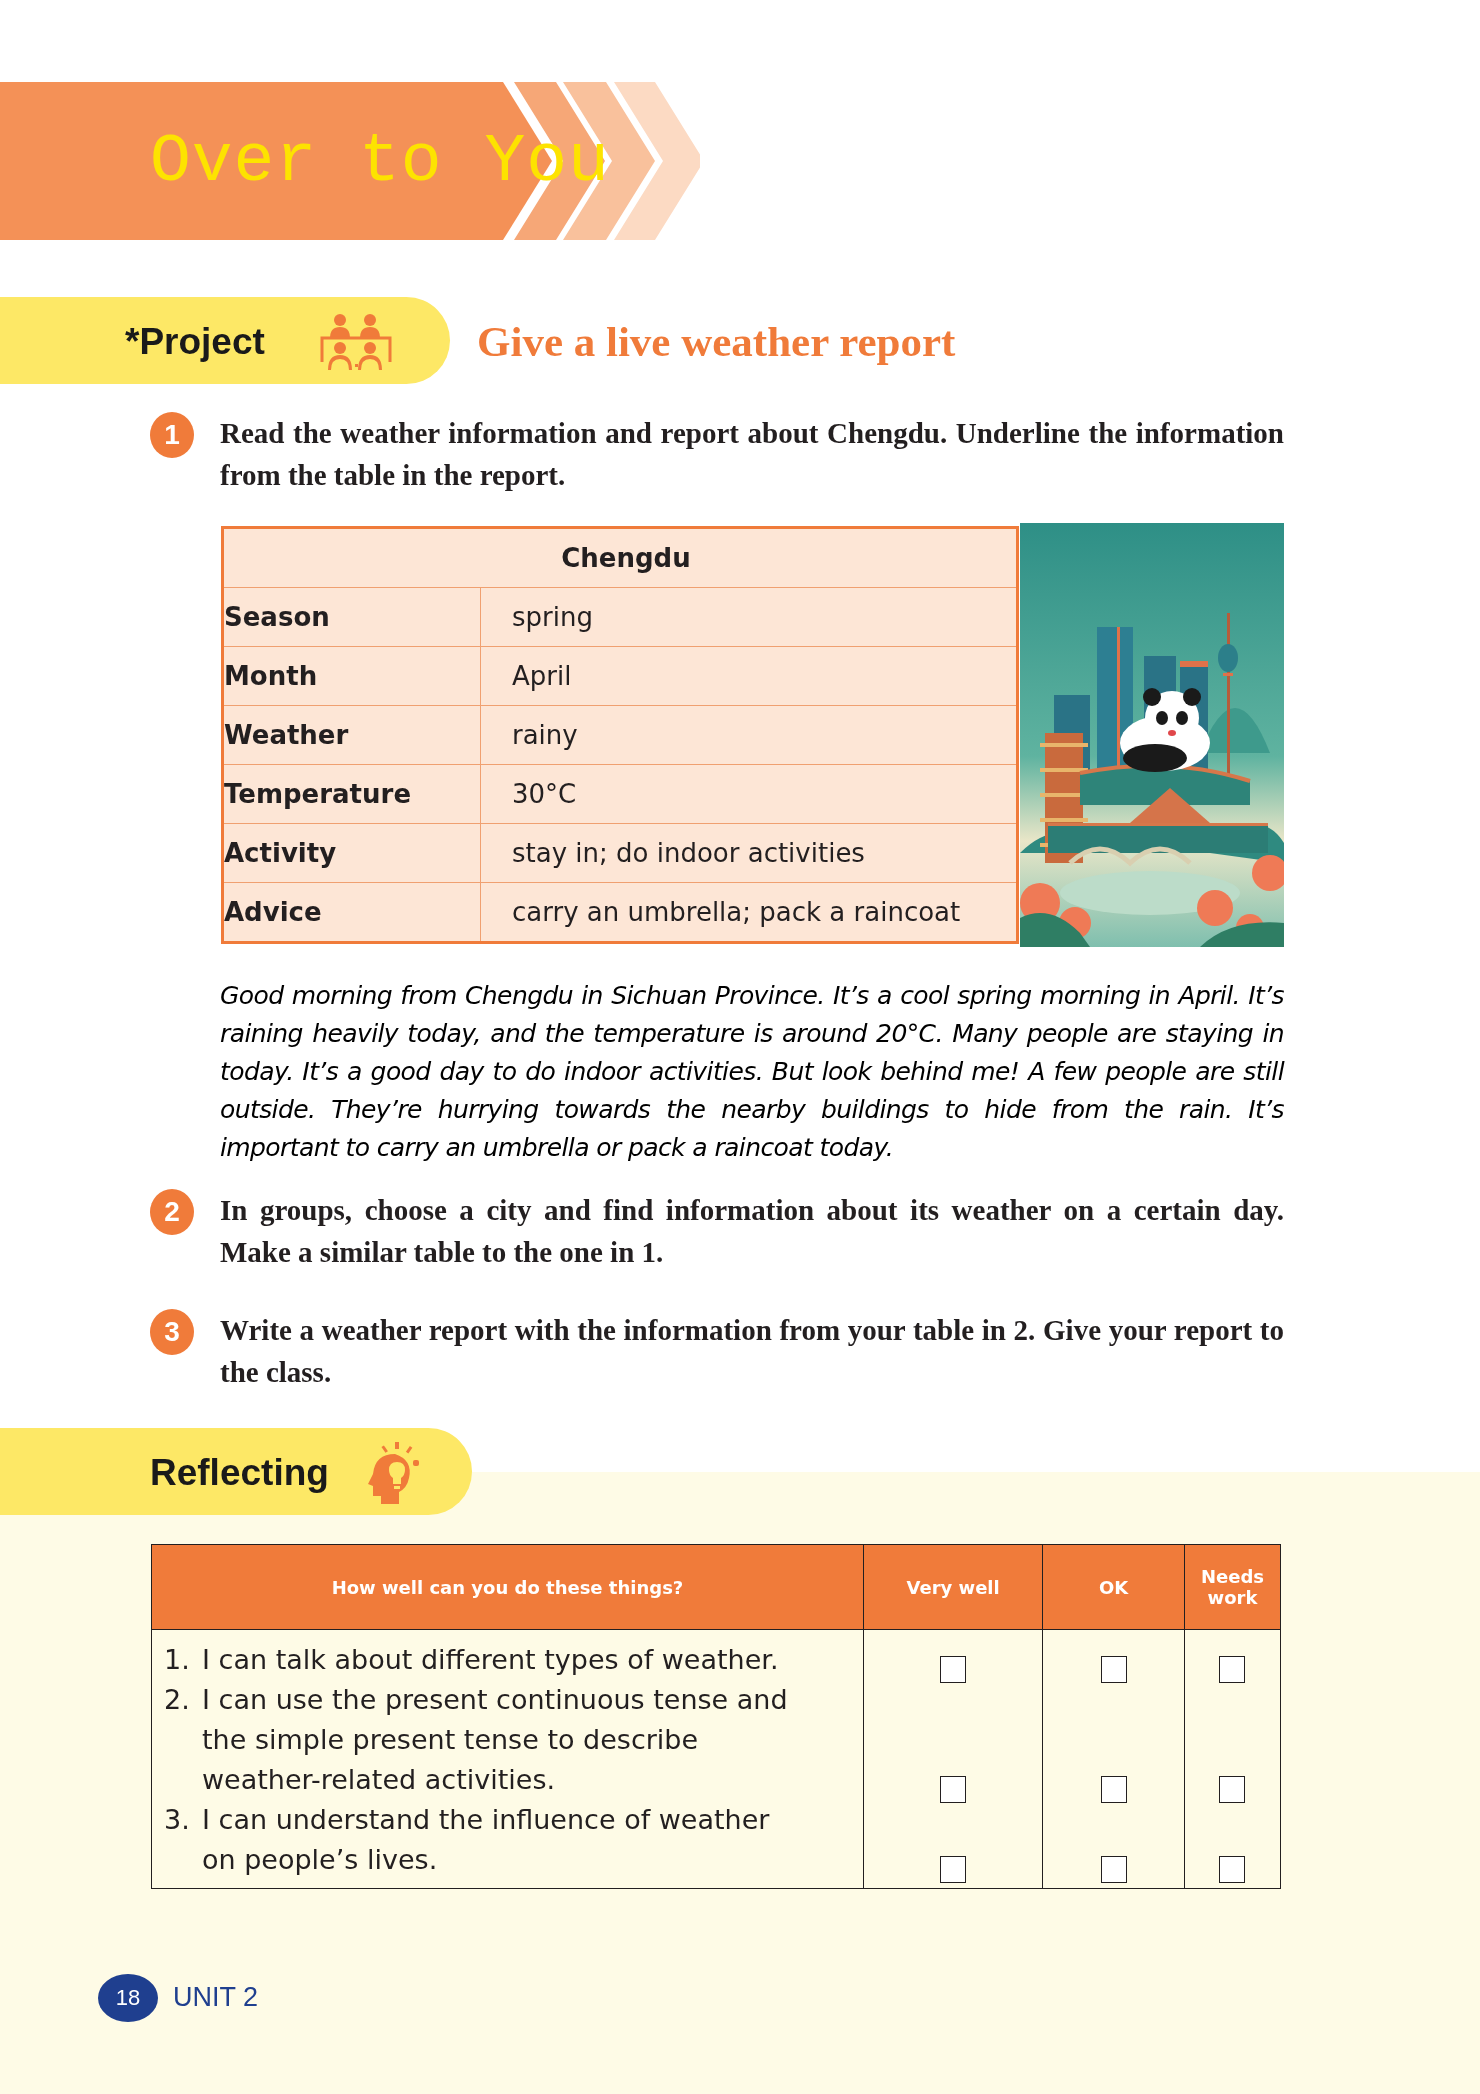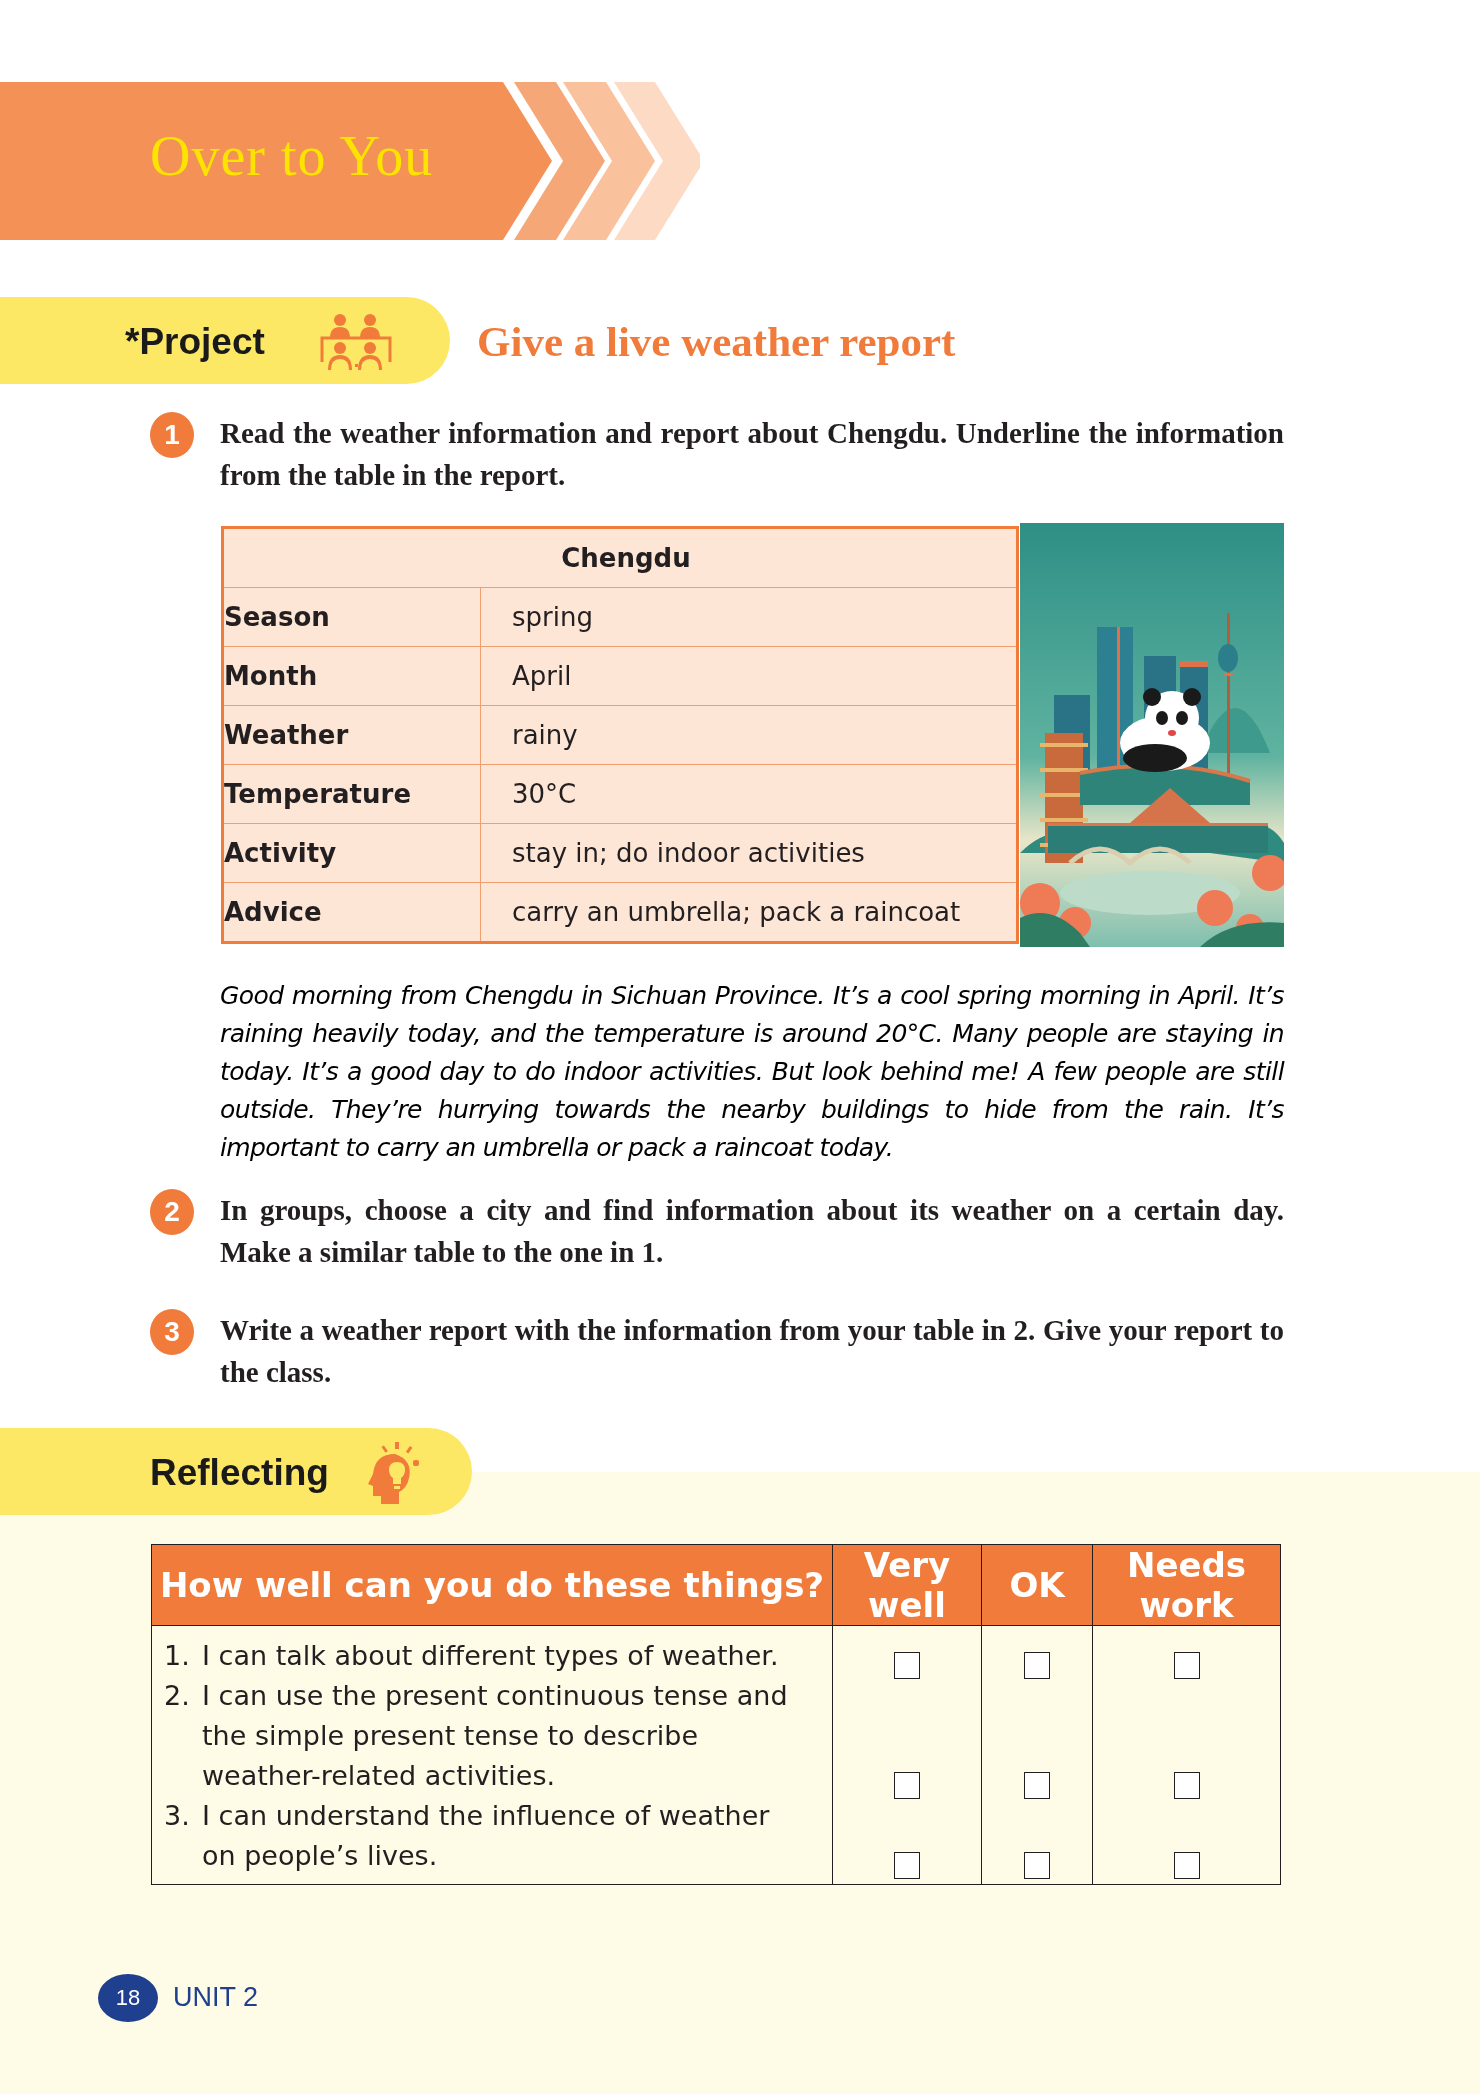--- a/index.html
+++ b/index.html
@@ -11,21 +11,21 @@
   }
   .cream-bg {
     position: absolute; left: 0; top: 1472px; width: 1480px; height: 622px;
     background: #fefbe6;
   }
   
   .banner { position: absolute; left: 0; top: 82px; width: 700px; height: 158px; }
   .banner svg { position: absolute; left: 0; top: 0; }
   .banner-title {
     position: absolute; left: 150px; top: 128px;
-    font-family: Liberation Serif, serif; font-size: 56px; color: #fde300;
+    font-family: Liberation Mono, monospace; font-size: 68px; color: #fde300;
     letter-spacing: 1px; line-height: 1;
   }
   
   .project-tab {
     position: absolute; left: 0; top: 297px; width: 450px; height: 87px;
     background: #fde866; border-radius: 0 44px 44px 0;
   }
   .project-label {
     position: absolute; left: 125px; top: 323px;
     font-family: "Liberation Sans", sans-serif; font-weight: bold; font-size: 37px; color: #1a1a1a;
@@ -81,22 +81,22 @@
     line-height: 1;
   }
   .reflect-icon { position: absolute; left: 367px; top: 1440px; }
   .reflect-table {
     position: absolute; left: 151px; top: 1544px; width: 1130px;
     border-collapse: collapse; background: #fefbe6;
     border: 1.5px solid #231f20;
   }
   .reflect-table th {
     background: #f07b3a; color: #ffffff; font-weight: bold;
-    font-family: "DejaVu Sans", sans-serif; font-size: 34px;
-    height: 52px; border: 1.5px solid #231f20; padding: 0; text-align: center;
+    font-family: "DejaVu Sans", sans-serif; font-size: 18px;
+    height: 52px; border: 1.5px solid #231f20; padding: 16px; text-align: center;
   }
   .reflect-table td { border-left: 1.5px solid #231f20; border-right: 1.5px solid #231f20; vertical-align: top; padding: 0; }
   .statements {
     list-style: none; margin: 0; padding: 10px 10px 8px 12px;
     font-family: "DejaVu Sans", sans-serif; font-size: 27px; line-height: 40px; color: #231f20;
   }
   .statements li { display: flex; }
   .statements .num { width: 38px; flex: none; }
   .check-col { position: relative; }
   .checkbox {

